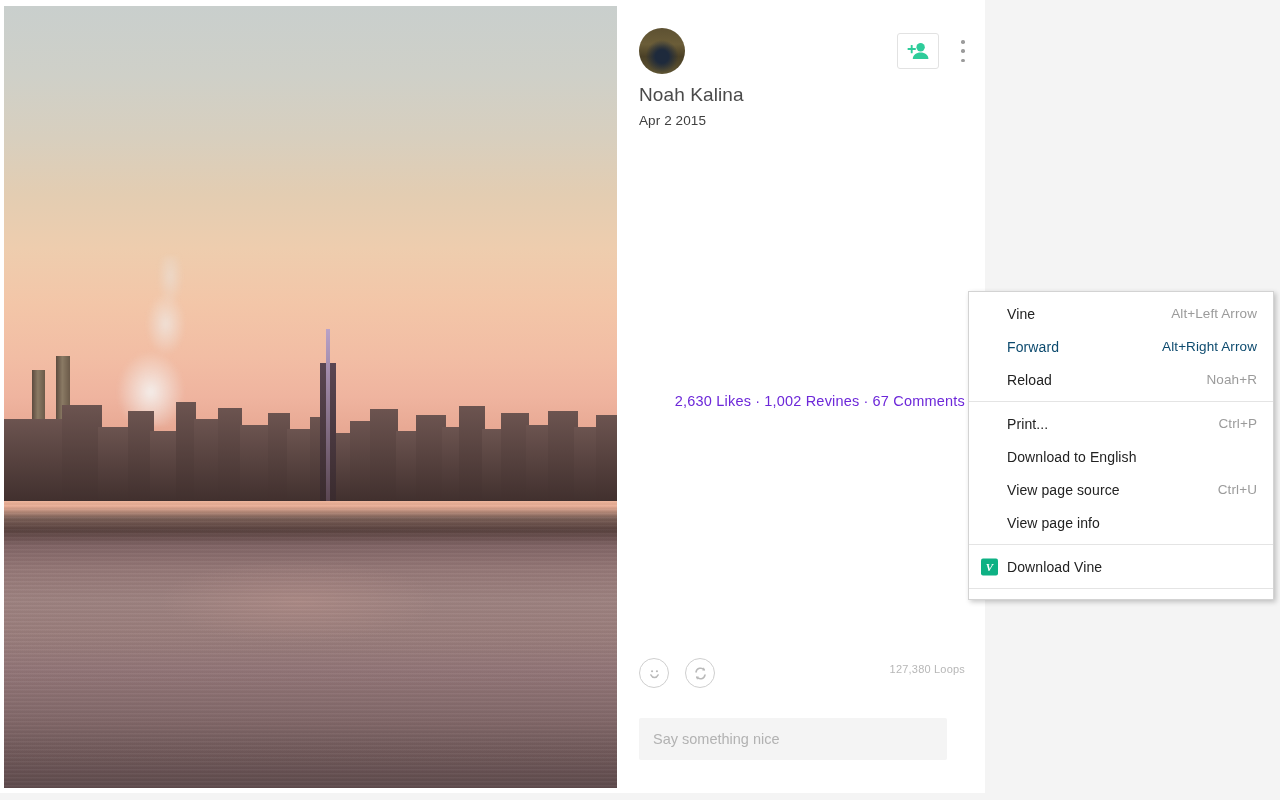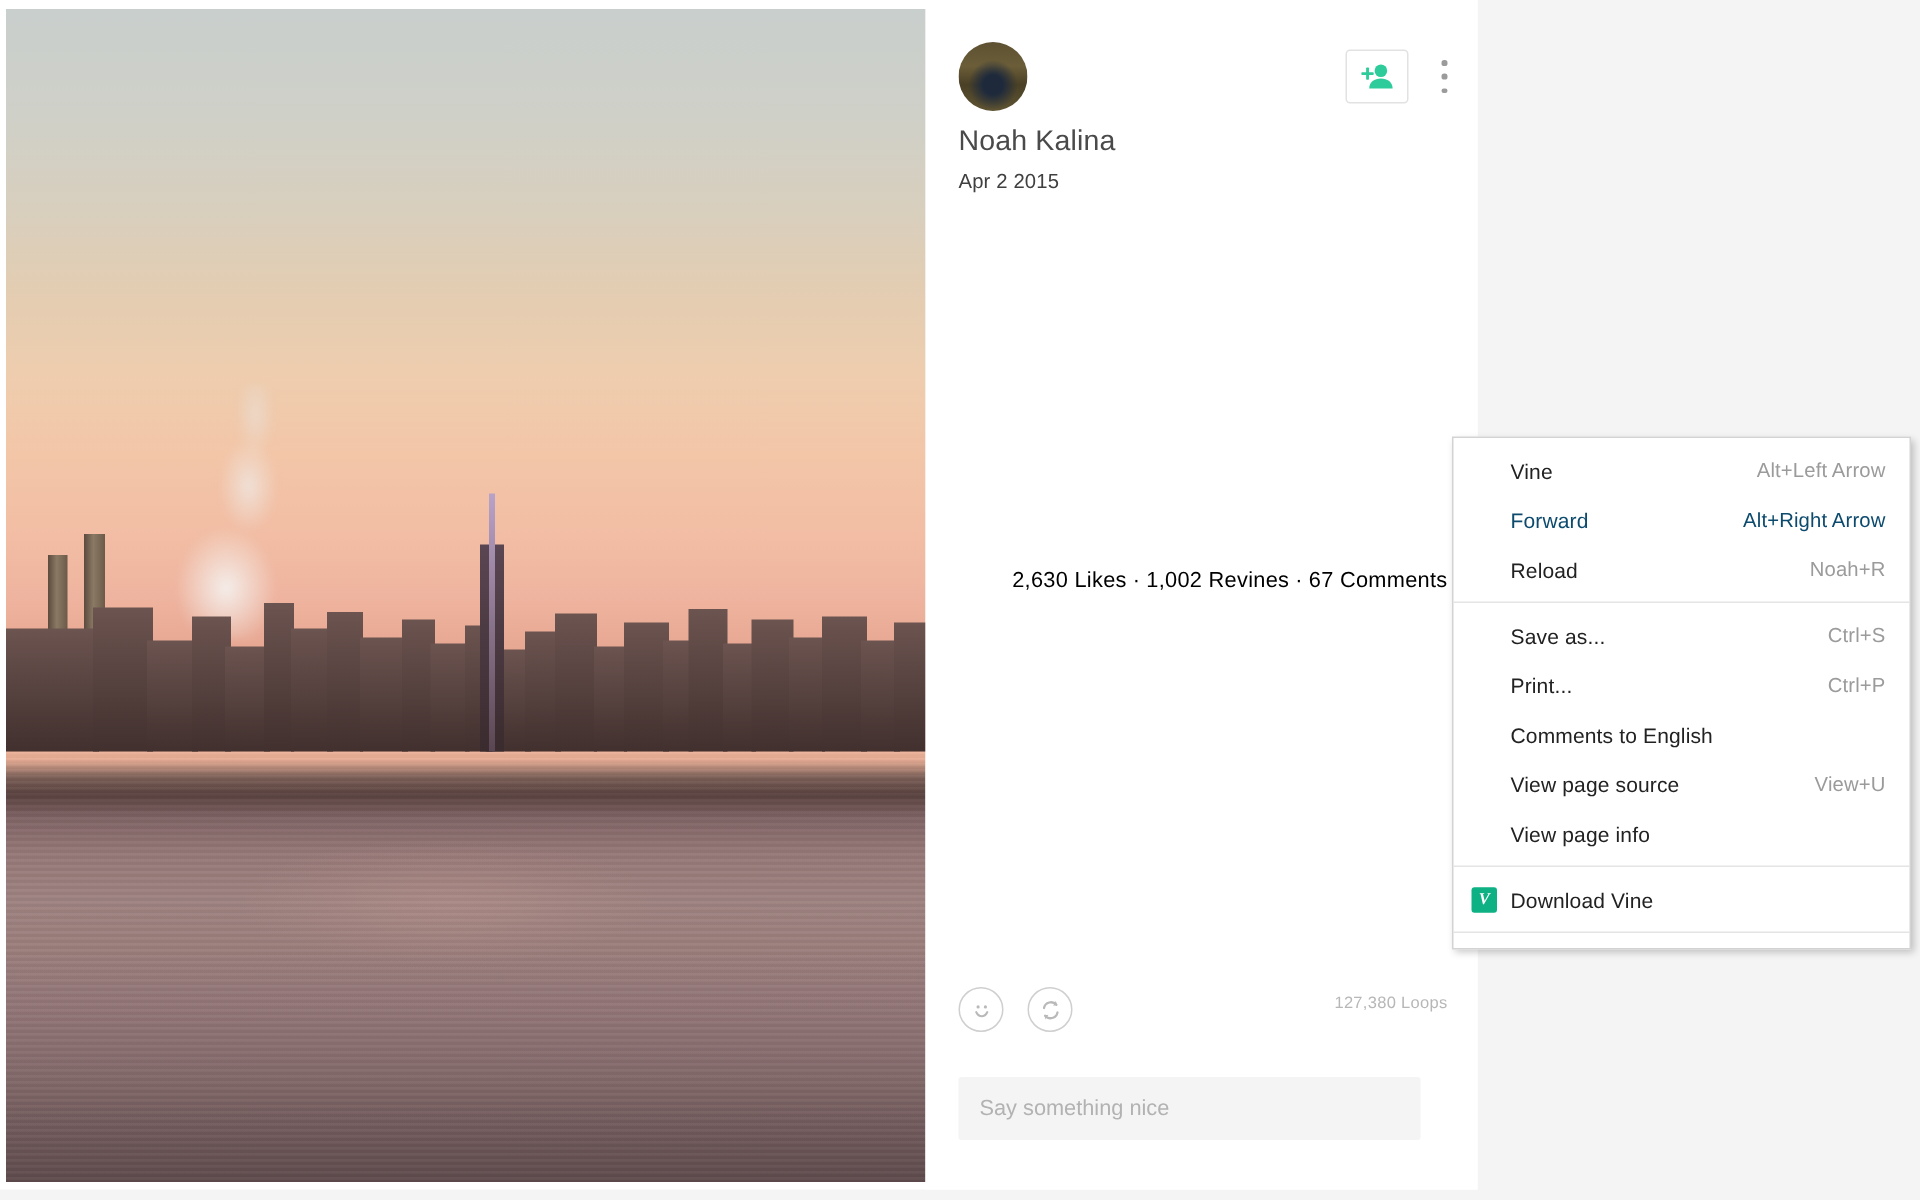--- a/index.html
+++ b/index.html
@@ -192,24 +192,24 @@
     width: 3.5px;
     height: 3.5px;
     border-radius: 50%;
     background: #9b9b9b;
   }
 
   .stats-line {
     position: absolute;
     left: 22px;
     right: 20px;
-    top: 379px;
+    top: 393px;
     text-align: right;
     font-size: 14.5px;
-    color: #000000;
+    color: #6d28d9;
     letter-spacing: .2px;
     white-space: nowrap;
   }
   .stats-line .sep { padding: 0 4px; }
 
   .action-row {
     position: absolute;
     left: 22px;
     right: 20px;
     top: 658px;
@@ -424,34 +424,30 @@
       <div class="ctx-item">
         <span class="label">Reload</span>
         <span class="accel">Noah+R</span>
       </div>
     </div>
 
     <div class="ctx-sep"></div>
 
     <div>
       <div class="ctx-item">
-        <span class="label">Save as...</span>
-        <span class="accel">Ctrl+S</span>
-      </div>
-      <div class="ctx-item">
         <span class="label">Print...</span>
         <span class="accel">Ctrl+P</span>
       </div>
       <div class="ctx-item">
-        <span class="label">Comments to English</span>
+        <span class="label">Download to English</span>
         <span class="accel"></span>
       </div>
       <div class="ctx-item">
         <span class="label">View page source</span>
-        <span class="accel">View+U</span>
+        <span class="accel">Ctrl+U</span>
       </div>
       <div class="ctx-item">
         <span class="label">View page info</span>
         <span class="accel"></span>
       </div>
     </div>
 
     <div class="ctx-sep"></div>
 
     <div>

